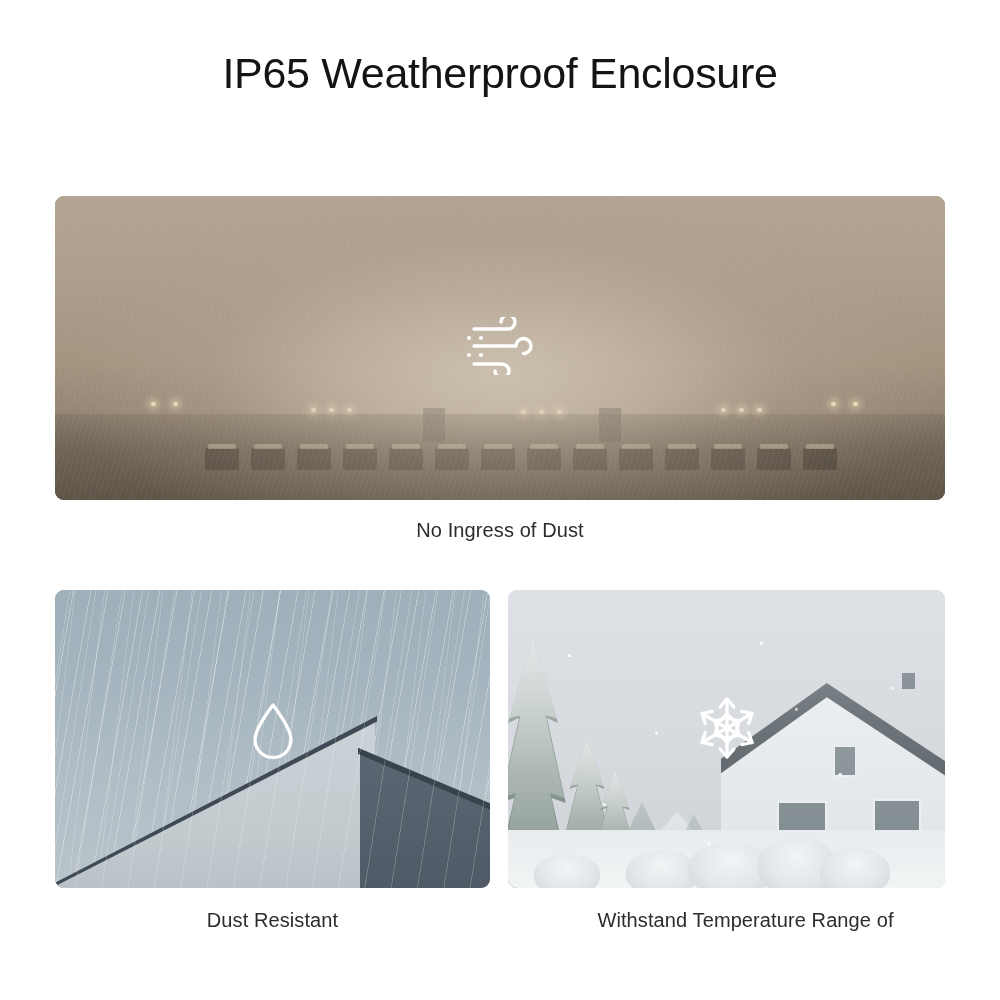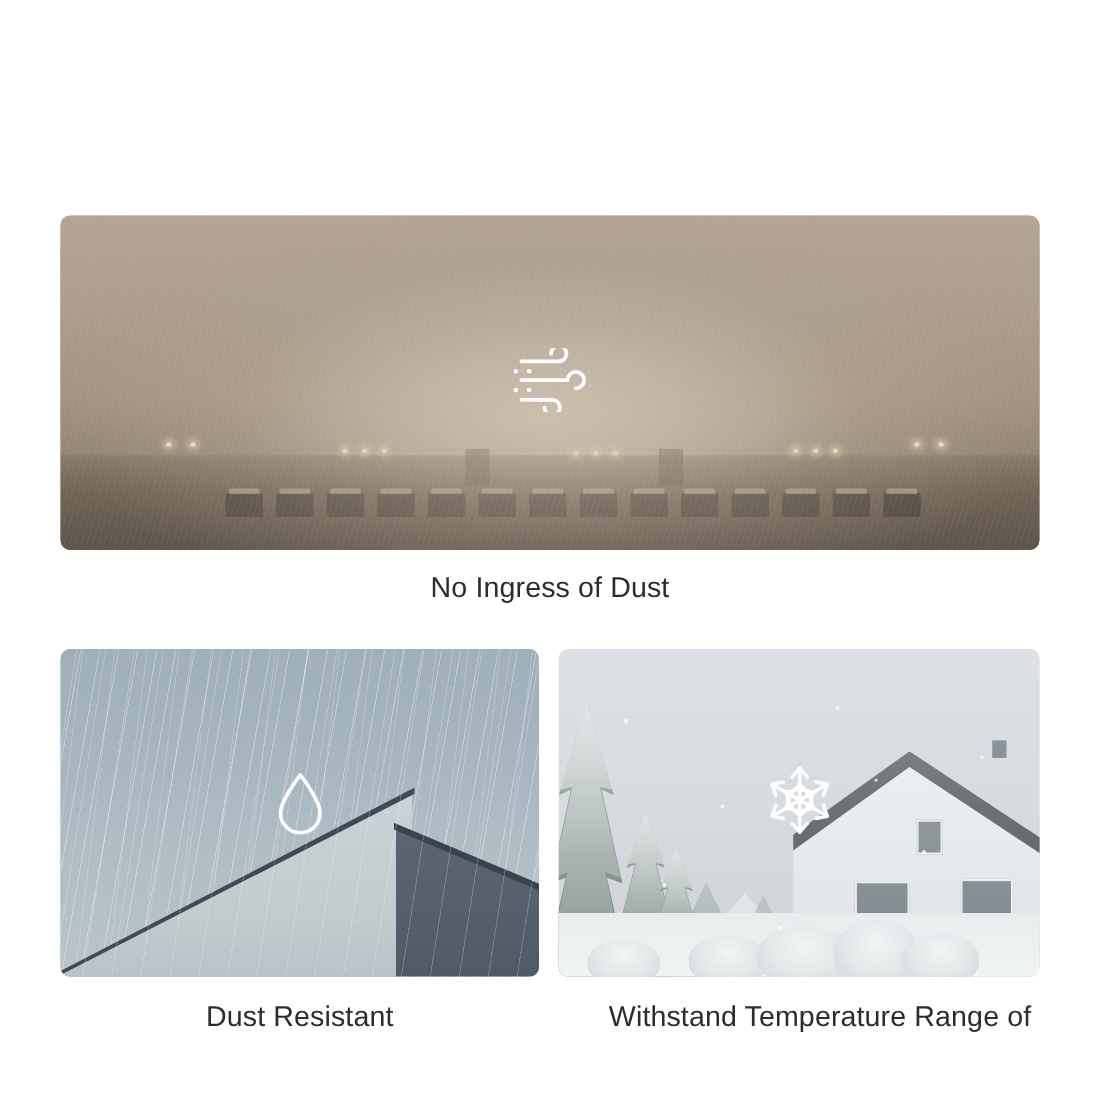--- a/index.html
+++ b/index.html
@@ -54,21 +54,21 @@
     top: 50%;
     transform: translate(-50%, -50%);
     z-index: 40;
     pointer-events: none;
   }
 
   
   .caption {
     position: absolute;
     text-align: center;
-    font-size: 26px;
+    font-size: 20px;
     color: #2c2c2c;
     line-height: 1.42;
     font-weight: 400;
     letter-spacing: 0.1px;
   }
 
   
   #photo-dust {
     left: 55px;
     top: 196px;
@@ -393,20 +393,21 @@
       rgba(226,230,234,0.55) 0%,
       rgba(224,229,233,0.30) 45%,
       rgba(230,234,237,0.10) 100%);
   }
 </style>
 </head>
 <body>
 
 <div class="page">
 
+  <h1 class="page-title">IP65 Weatherproof Enclosure</h1>
 
   <div class="photo" id="photo-dust">
     <div class="photo-inner">
 
       <div class="bldg" style="left:0px; top:28px; width:74px; height:276px;">
         <div class="bldg-face"></div>
         <div class="win" style="left:8px; top:96px; width:13px; height:22px;"></div>
         <div class="win" style="left:8px; top:152px; width:13px; height:22px;"></div>
         <div class="win" style="left:44px; top:100px; width:12px; height:20px;"></div>
         <div class="win" style="left:44px; top:156px; width:12px; height:20px;"></div>

